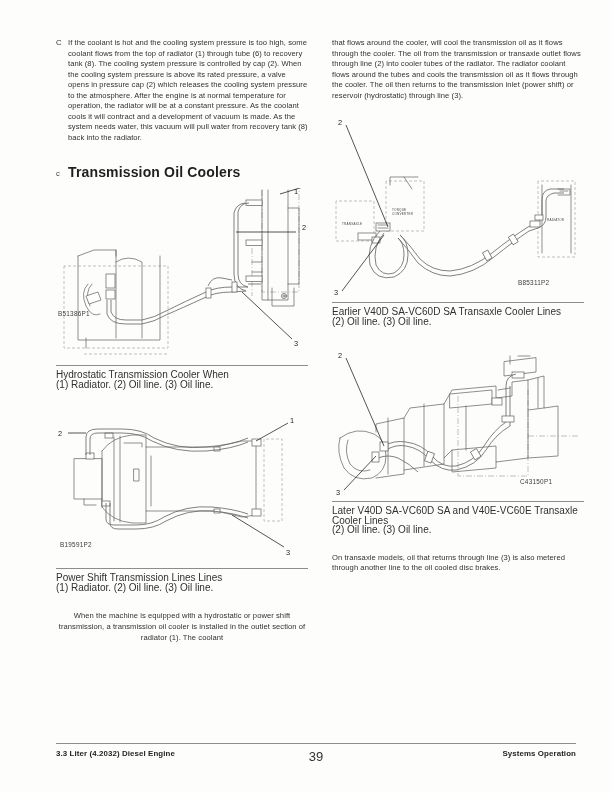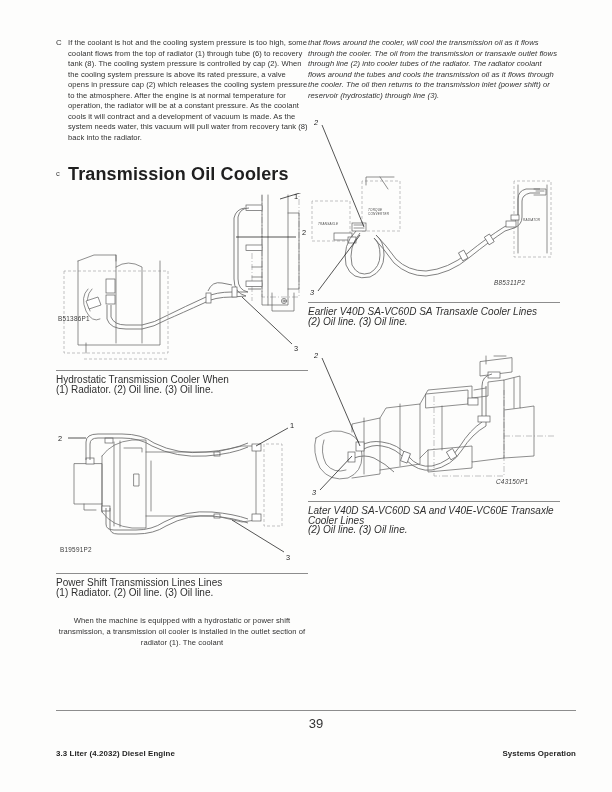--- a/index.html
+++ b/index.html
@@ -25,21 +25,21 @@
     background: #fdfdfc;
   }
 
   
   .col {
     position: absolute;
     top: 38px;
     width: 252px;
   }
   .col-left  { left: 56px; }
-  .col-right { left: 308px; font-style: italic; }
+  .col-right { left: 332px; }
 
   
   .para {
     font-size: 7.6px;
     line-height: 10.55px;
     text-align: left;
     color: #313131;
     letter-spacing: 0.06px;
     margin: 0;
   }
@@ -65,21 +65,21 @@
   }
   .section-head .marker {
     position: absolute;
     left: 0;
     top: 5px;
     font-size: 7.6px;
     color: #3a3a3a;
   }
   .section-head h2 {
     margin: 0;
-    font-size: 18px;
+    font-size: 14px;
     font-weight: bold;
     letter-spacing: 0.15px;
     color: #1f1f1f;
   }
 
   
   .figure {
     position: relative;
     margin-top: 8px;
   }
@@ -130,21 +130,21 @@
     letter-spacing: 0.1px;
   }
   .footer-center {
     position: absolute;
     left: 0; right: 0;
     text-align: center;
     font-size: 13px;
     font-weight: normal;
     color: #333;
   }
-  .footer-left, .footer-right { position: relative; z-index: 2; margin-top: 33px; }
+  .footer-left, .footer-right { position: relative; z-index: 2; }
 
   
   .art {
     stroke: #5f5f5f;
     stroke-width: 0.7;
     fill: none;
     stroke-linejoin: round;
     stroke-linecap: round;
   }
   .art-dash {
@@ -482,20 +482,21 @@
         </svg>
         <span class="fig-id" style="left:188px; top:132px;">C43150P1</span>
       </div>
       <hr class="fig-rule">
       <p class="fig-caption">
         <span>Later V40D SA-VC60D SA and V40E-VC60E Transaxle Cooler Lines</span><br>
         <span>(2) Oil line. (3) Oil line.</span>
       </p>
     </div>
 
+    <p class="para" style="margin-top:18px;">On transaxle models, oil that returns through line (3) is also metered through another line to the oil cooled disc brakes.</p>
   </div>
 
   <div class="footer">
     <hr class="footer-rule">
     <div class="footer-row">
       <span class="footer-left">3.3 Liter (4.2032) Diesel Engine</span>
       <span class="footer-center">39</span>
       <span class="footer-right">Systems Operation</span>
     </div>
   </div>

